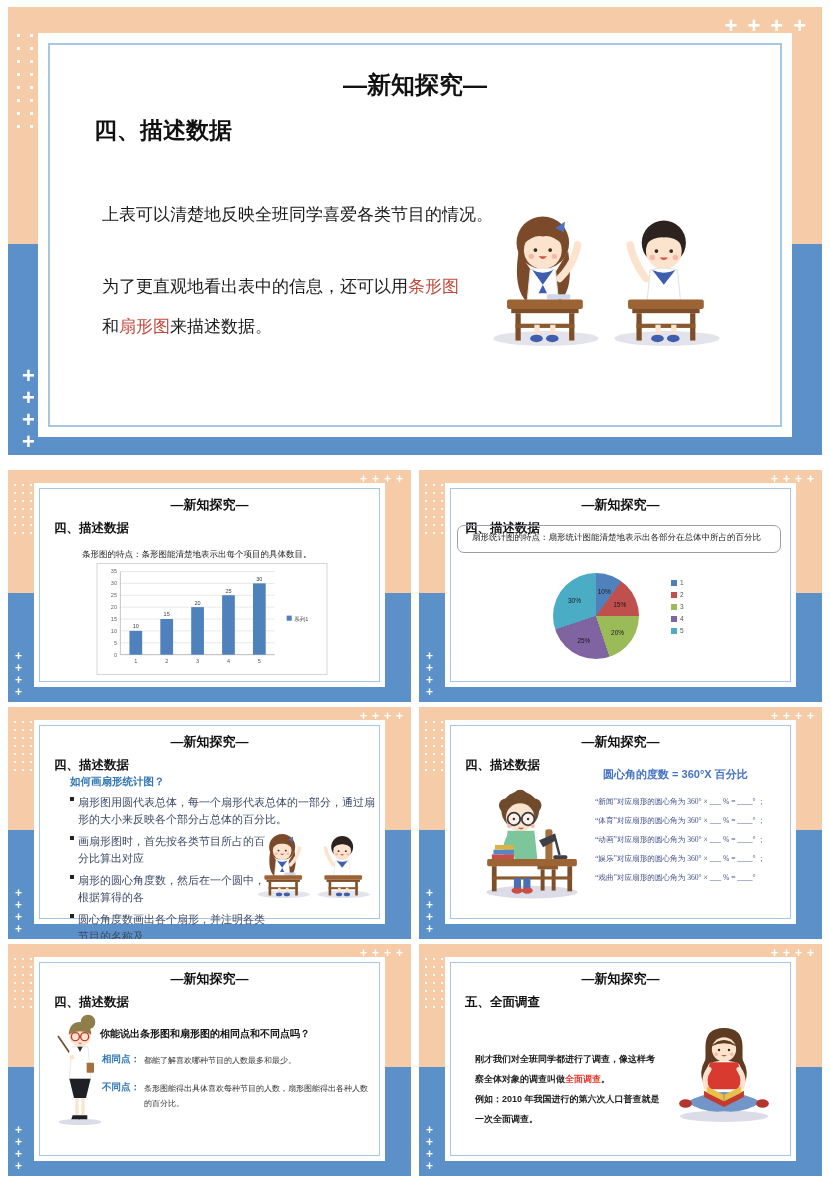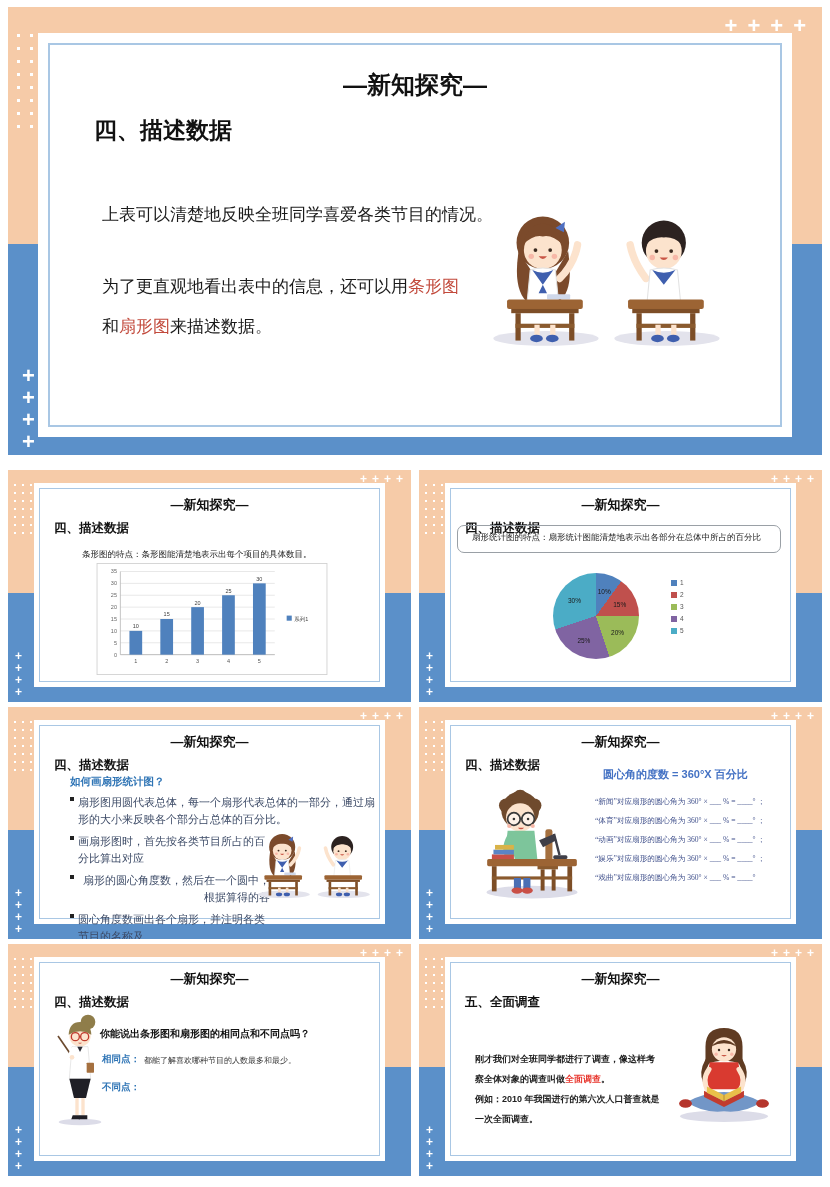--- a/index.html
+++ b/index.html
@@ -376,21 +376,21 @@
     <div class="how-sub">如何画扇形统计图？</div>
     <div class="bullets serif">
       <div class="bullet" style="width:306px;">
           <span class="bullet-marker"></span>
           <span>扇形图用圆代表总体，每一个扇形代表总体的一部分，通过扇形的大小来反映各个部分占总体的百分比。</span>
         </div>
       <div class="bullet" style="width:200px;margin-top:4px;">
           <span class="bullet-marker"></span>
           <span>画扇形图时，首先按各类节目所占的百分比算出对应</span>
         </div>
-      <div class="bullet" style="width:200px;margin-top:4px;text-align:right;">
+      <div class="bullet" style="width:200px;margin-top:4px;">
           <span class="bullet-marker"></span>
           <span>扇形的圆心角度数，然后在一个圆中，根据算得的各</span>
         </div>
       <div class="bullet" style="width:200px;margin-top:4px;">
           <span class="bullet-marker"></span>
           <span>圆心角度数画出各个扇形，并注明各类节目的名称及</span>
         </div>
       <div class="bullet" style="width:200px;margin-top:4px;">
           <span class="bullet-marker"></span>
           <span>其相应的百分比。</span>
@@ -459,20 +459,21 @@
     <svg class="teacher-svg">
         <use href="#sym-teacher"></use>
       </svg>
     <div class="q">你能说出条形图和扇形图的相同点和不同点吗？</div>
     <div class="cmp-row same-row">
       <span class="cmp-label">相同点：</span>
       <span class="cmp-text serif">都能了解喜欢哪种节目的人数最多和最少。</span>
     </div>
     <div class="cmp-row diff-row">
       <span class="cmp-label">不同点：</span>
+      <span class="cmp-text serif">条形图能得出具体喜欢每种节目的人数，扇形图能得出各种人数的百分比。</span>
     </div>
   </div>
 </section>
 
 <section class="panel" style="left:419px;top:944px;width:403px;height:232px;">
   <div class="bg-top"></div>
   <div class="bg-bot"></div>
   <div class="dots dots-sm" style="left:3px;top:11px;width:40px;height:56px;"></div>
   <div class="plus-row plus-row-sm">
       <span class="plus"></span>

